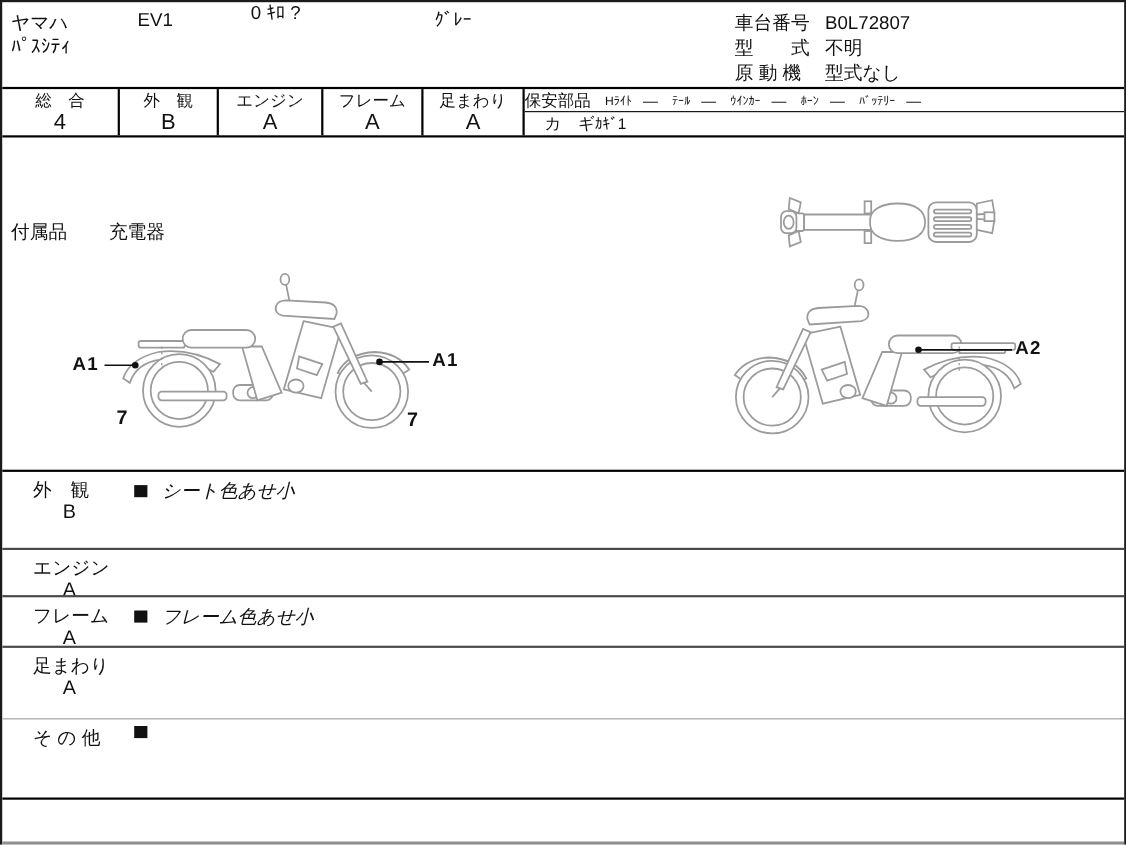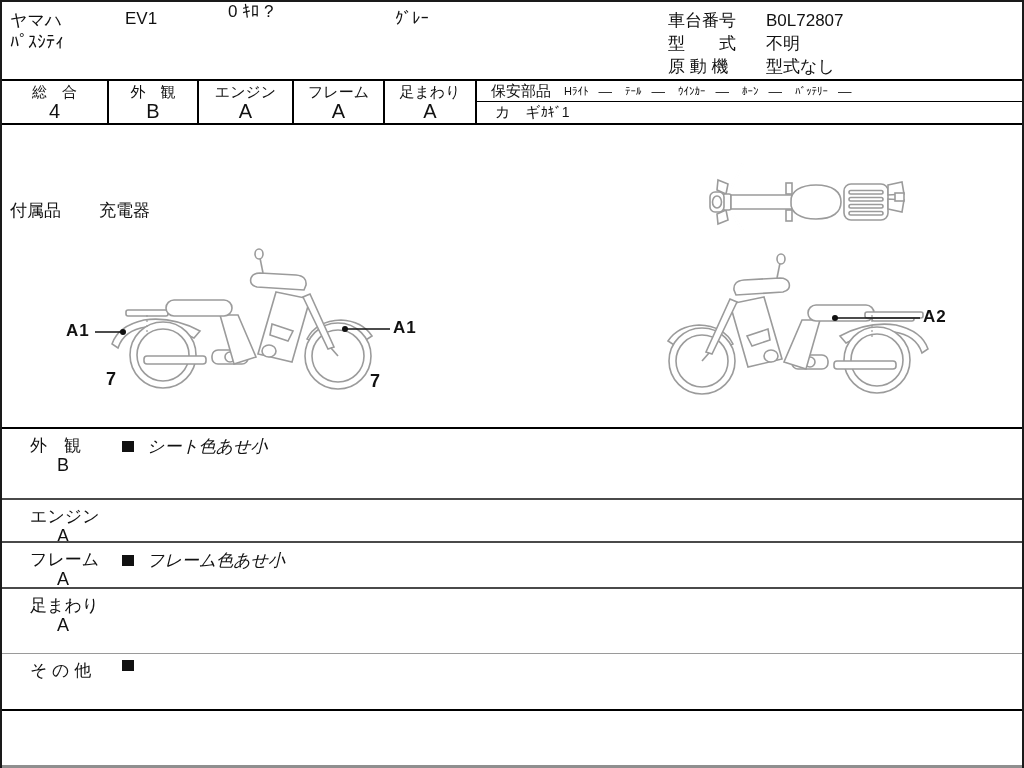--- a/index.html
+++ b/index.html
@@ -9,33 +9,33 @@
 
   
   .header { position:absolute; left:0; top:0; width:810px; height:77px; }
   .h-abs { position:absolute; font-size:17px; white-space:pre; }
   .maker   { left:8px;  top:7px; }
   .code    { left:123px; top:7px; }
   .mileage { left:226px; top:0;text-align:center; }
   .color   { left:393px; top:7px; }
   .mname   { left:8px;  top:30px; font-size:18px; }
   .hright  { position:absolute; left:666px; top:7px; font-size:17px; }
-  .hrow { display:flex; height:23px; line-height:23px; white-space:pre;gap:16px; }
+  .hrow { display:flex; height:23px; line-height:23px; white-space:pre; }
   .hrow .lbl { width:82px; }
 
   
   .gtable { position:absolute; left:0; top:77px; width:1020px; height:46px;
             border-top:2px solid #000; border-bottom:2px solid #000; display:flex; }
   .gcell { border-right:2px solid #000; text-align:center; padding-top:2px; }
   .gcell .glabel { font-size:15px; line-height:18px; white-space:pre; }
   .gcell .gvalue { font-size:20px; line-height:21px; }
   .g0{width:107px}.g1{width:90px}.g2{width:95px}.g3{width:91px}.g4{width:92px}
   .safety { flex:1; display:flex; flex-direction:column; }
   .srow1 { height:21px; border-bottom:1px solid #000; display:flex; align-items:center; white-space:pre; }
-  .srow1 .slabel { font-size:15px; padding-left:14px; }
+  .srow1 .slabel { font-size:15px; padding-left:0; }
   .sitem { font-size:11px; margin-left:13px; }
   .sdash { font-size:13.5px; margin-left:10px; }
   .srow2 { height:20px; display:flex; align-items:center; white-space:pre; }
   .srow2 .klabel { font-size:15px; padding-left:18px; }
   .srow2 .kvalue { font-size:14px; }
 
   
   .diagram { position:absolute; left:0; top:123px; width:1020px; height:302px; }
   .acc { position:absolute; left:8px; top:74px; font-size:17px; }
   .acc .accv { margin-left:38px; }
@@ -51,21 +51,21 @@
   
   .sections { position:absolute; left:0; top:425px; width:1020px; border-top:2px solid #000; }
   .sec { position:relative; width:100%; }
   .sec-dark { border-top:2px solid #4a4a4a; }
   .sec-light { border-top:1px solid #9a9a9a; }
   .sec .slbl { position:absolute; left:28px; top:5px; font-size:17px; white-space:pre; }
   .sec .sgrade { position:absolute; left:55px; top:26px; font-size:18px; }
   .note { position:absolute; left:120px; top:6px; display:flex; align-items:center;font-style:italic; }
   .bullet { width:12px; height:11px; background:#111; display:inline-block; margin-right:13px; }
   .ntext { font-size:17px; }
-  .r0{height:69px}.r1{height:43px}.r2{height:46px}.r3{height:66px}.r4{height:56px}
+  .r0{height:69px}.r1{height:43px}.r2{height:46px}.r3{height:66px}.r4{height:72px}
   .empty-row { height:46px; border-top:2px solid #000; }
   .bottom-bar { position:absolute; left:0; top:763px; width:1020px; height:5px; background:#8f8f8f; }
 
   svg .ln { stroke:#9b9b9b; stroke-width:1.6; fill:none; }
   svg .fl { stroke:#9b9b9b; stroke-width:1.6; fill:#fff; }
 </style>
 </head>
 <body>
 
 <div class="sheet">

